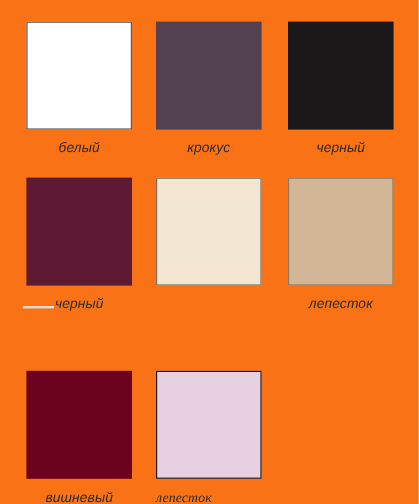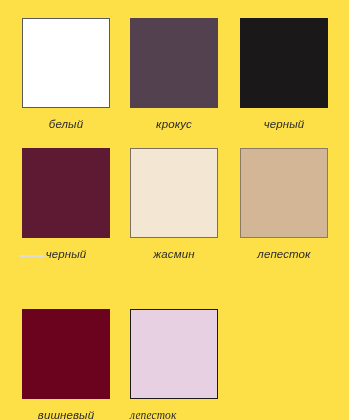--- a/index.html
+++ b/index.html
@@ -76,21 +76,21 @@
     left: 19px;
     top: 255px;
     width: 26px;
     height: 2px;
     background: #dcdcdc;
   }
 </style>
 </head>
 <body>
 
-<div id="palette-board" style="background: #fde047;">
+<div id="palette-board" style="background: #f97316;">
 
   <div class="swatch-cell col-1 row-1">
     <div class="swatch-chip bordered" style="background: rgb(255, 255, 255); border: 1px solid rgb(90, 90, 90);"></div>
     <div class="swatch-label">белый</div>
   </div>
 
   <div class="swatch-cell col-3 row-1">
     <div class="swatch-chip" style="background: rgb(26, 24, 24);"></div>
     <div class="swatch-label">черный</div>
   </div>
@@ -100,21 +100,20 @@
     <div class="swatch-label">крокус</div>
   </div>
 
   <div class="swatch-cell col-1 row-2">
     <div class="swatch-chip" style="background: rgb(94, 26, 51);"></div>
     <div class="swatch-label">черный</div>
   </div>
 
   <div class="swatch-cell col-2 row-2">
     <div class="swatch-chip bordered" style="background: rgb(243, 230, 210); border: 1px solid rgb(122, 111, 96);"></div>
-    <div class="swatch-label">жасмин</div>
   </div>
 
   <div class="swatch-cell col-3 row-2">
     <div class="swatch-chip bordered" style="background: rgb(210, 182, 150); border: 1px solid rgb(138, 122, 102);"></div>
     <div class="swatch-label">лепесток</div>
   </div>
 
   <div class="swatch-cell col-1 row-3">
     <div class="swatch-chip" style="background: rgb(107, 2, 30);"></div>
     <div class="swatch-label">вишневый

